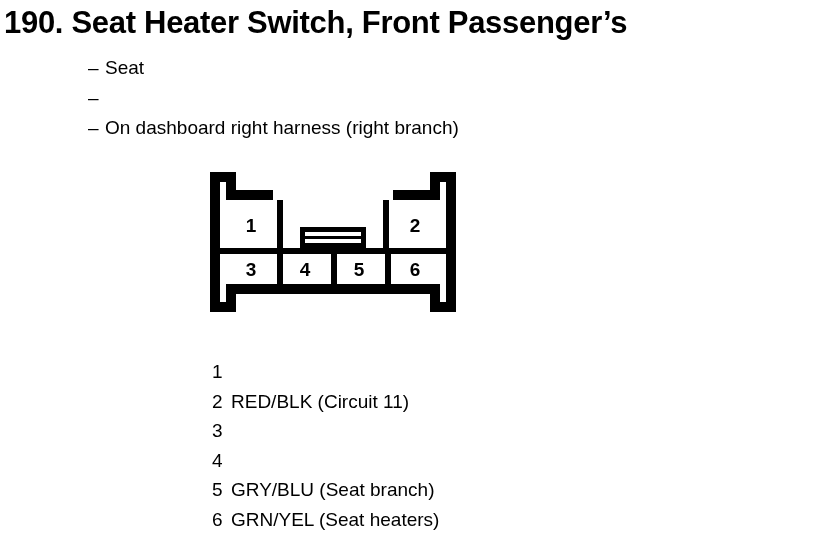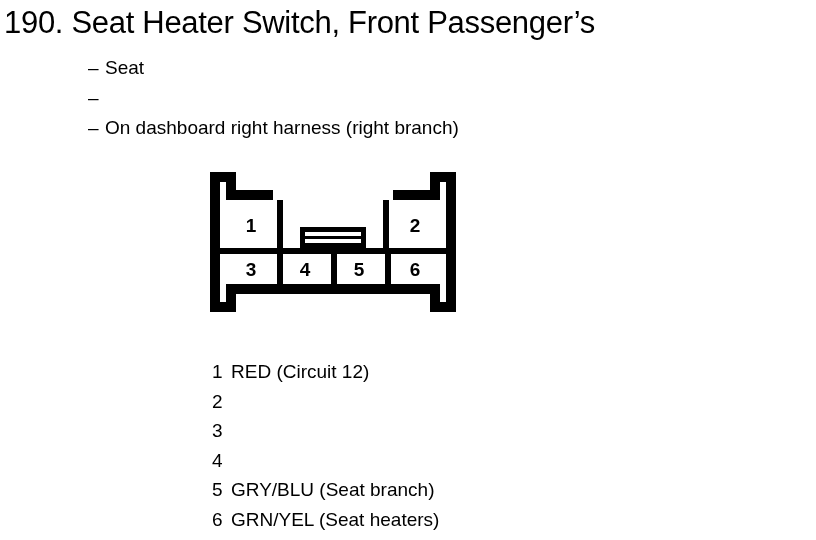--- a/index.html
+++ b/index.html
@@ -16,21 +16,21 @@
     color: #000000;
     -webkit-font-smoothing: none;
   }
 
   
   #page-title {
     position: absolute;
     left: 4px;
     top: 4px;
     font-size: 31px;
-    font-weight: normal;
+    font-weight: bold;
     letter-spacing: -0.3px;
     white-space: nowrap;
     line-height: 38px;
   }
 
   
   #attribute-list {
     position: absolute;
     left: 88px;
     top: 53px;
@@ -166,24 +166,24 @@
     <text class="pin-number" x="41" y="104">3</text>
     <text class="pin-number" x="95" y="104">4</text>
     <text class="pin-number" x="149" y="104">5</text>
     <text class="pin-number" x="205" y="104">6</text>
   </svg>
 </div>
 
 <div id="pin-legend">
   <div class="legend-row">
     <span class="legend-pin">1</span>
-    <span>RED (Circuit 12)</span>
   </div>
   <div class="legend-row">
     <span class="legend-pin">2</span>
+    <span>RED/BLK (Circuit 11)</span>
   </div>
   <div class="legend-row">
     <span class="legend-pin">3</span>
   </div>
   <div class="legend-row">
     <span class="legend-pin">4</span>
   </div>
   <div class="legend-row">
     <span class="legend-pin">5</span>
     <span>GRY/BLU (Seat branch)</span>

